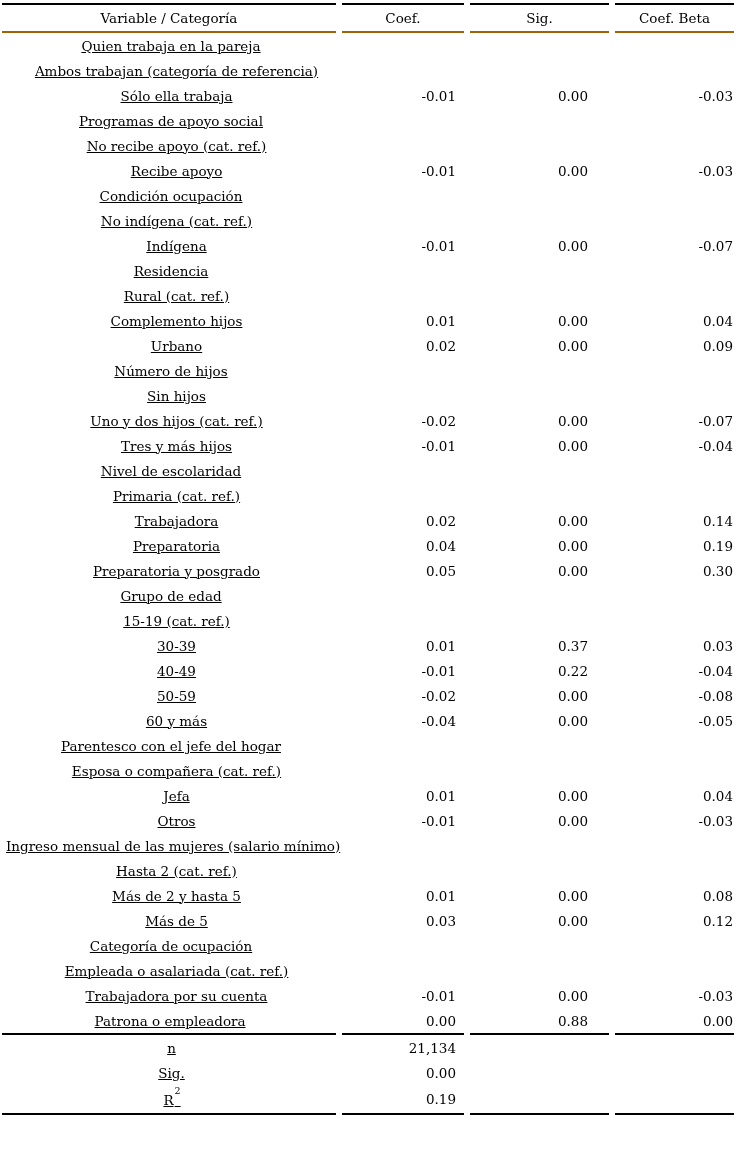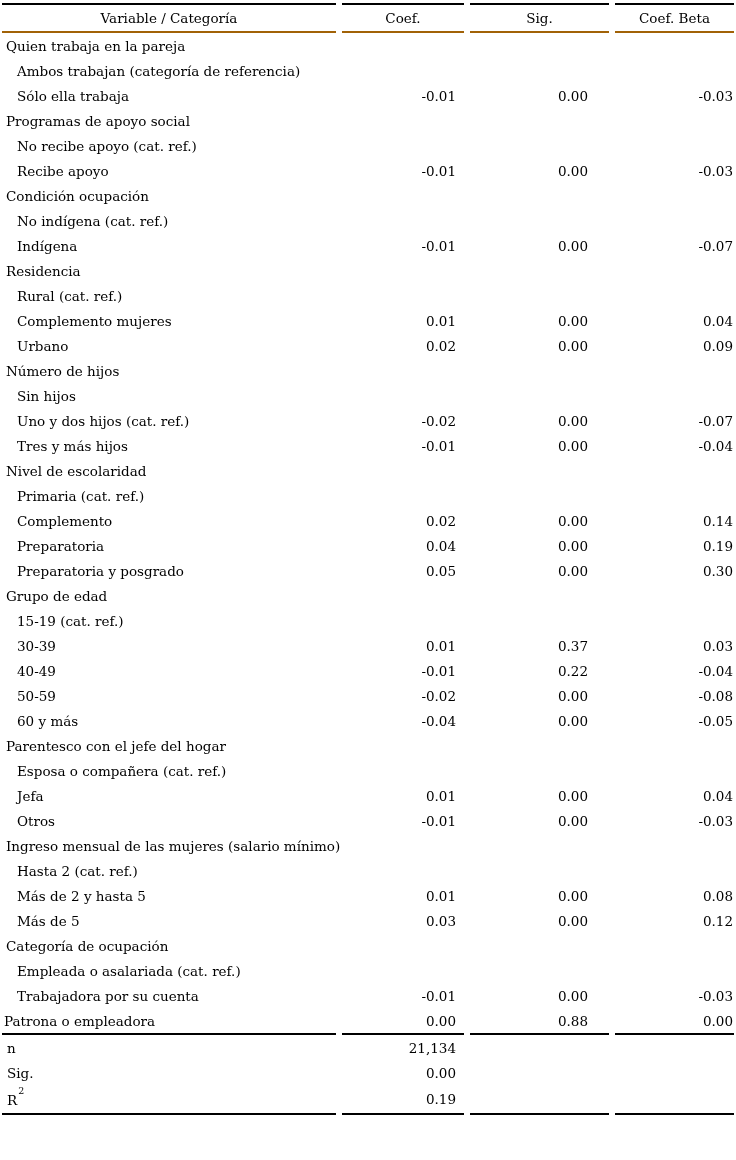--- a/index.html
+++ b/index.html
@@ -30,21 +30,21 @@
     white-space: nowrap;
     overflow: visible;
   }
   thead th {
     height: 26px;
     text-align: center;
     border-top: 2px solid #000;
     border-bottom: 2px solid #a16207;
   }
   tbody td { height: 25px; }
-  td.label { text-align: left; }
+  td.label { text-align: center; text-decoration: underline; }
   tr.group td.label  { padding-left: 4px; }
   tr.item td.label   { padding-left: 15px; margin-top: 36px; }
   tr.flush td.label  { padding-left: 2px; }
   td.num { text-align: right; }
   td.c1 { padding-right: 8px; }
   td.c2 { padding-right: 21px; }
   td.c3 { padding-right: 1px; }
   tbody.summary tr td { height: 25px; }
   tbody.summary tr:first-child td { border-top: 2px solid #000; }
   tbody.summary tr:last-child td  { border-bottom: 2px solid #000; height: 28px; }
@@ -135,21 +135,21 @@
         <td class="num c2"></td>
         <td class="num c3"></td>
       </tr>
       <tr class="item">
         <td class="label">Rural (cat. ref.)</td>
         <td class="num c1"></td>
         <td class="num c2"></td>
         <td class="num c3"></td>
       </tr>
       <tr class="item">
-        <td class="label">Complemento mujeres</td>
+        <td class="label">Complemento hijos</td>
         <td class="num c1">0.01</td>
         <td class="num c2">0.00</td>
         <td class="num c3">0.04</td>
       </tr>
       <tr class="item">
         <td class="label">Urbano</td>
         <td class="num c1">0.02</td>
         <td class="num c2">0.00</td>
         <td class="num c3">0.09</td>
       </tr>
@@ -183,21 +183,21 @@
         <td class="num c2"></td>
         <td class="num c3"></td>
       </tr>
       <tr class="item">
         <td class="label">Primaria (cat. ref.)</td>
         <td class="num c1"></td>
         <td class="num c2"></td>
         <td class="num c3"></td>
       </tr>
       <tr class="item">
-        <td class="label">Complemento</td>
+        <td class="label">Trabajadora</td>
         <td class="num c1">0.02</td>
         <td class="num c2">0.00</td>
         <td class="num c3">0.14</td>
       </tr>
       <tr class="item">
         <td class="label">Preparatoria</td>
         <td class="num c1">0.04</td>
         <td class="num c2">0.00</td>
         <td class="num c3">0.19</td>
       </tr>

